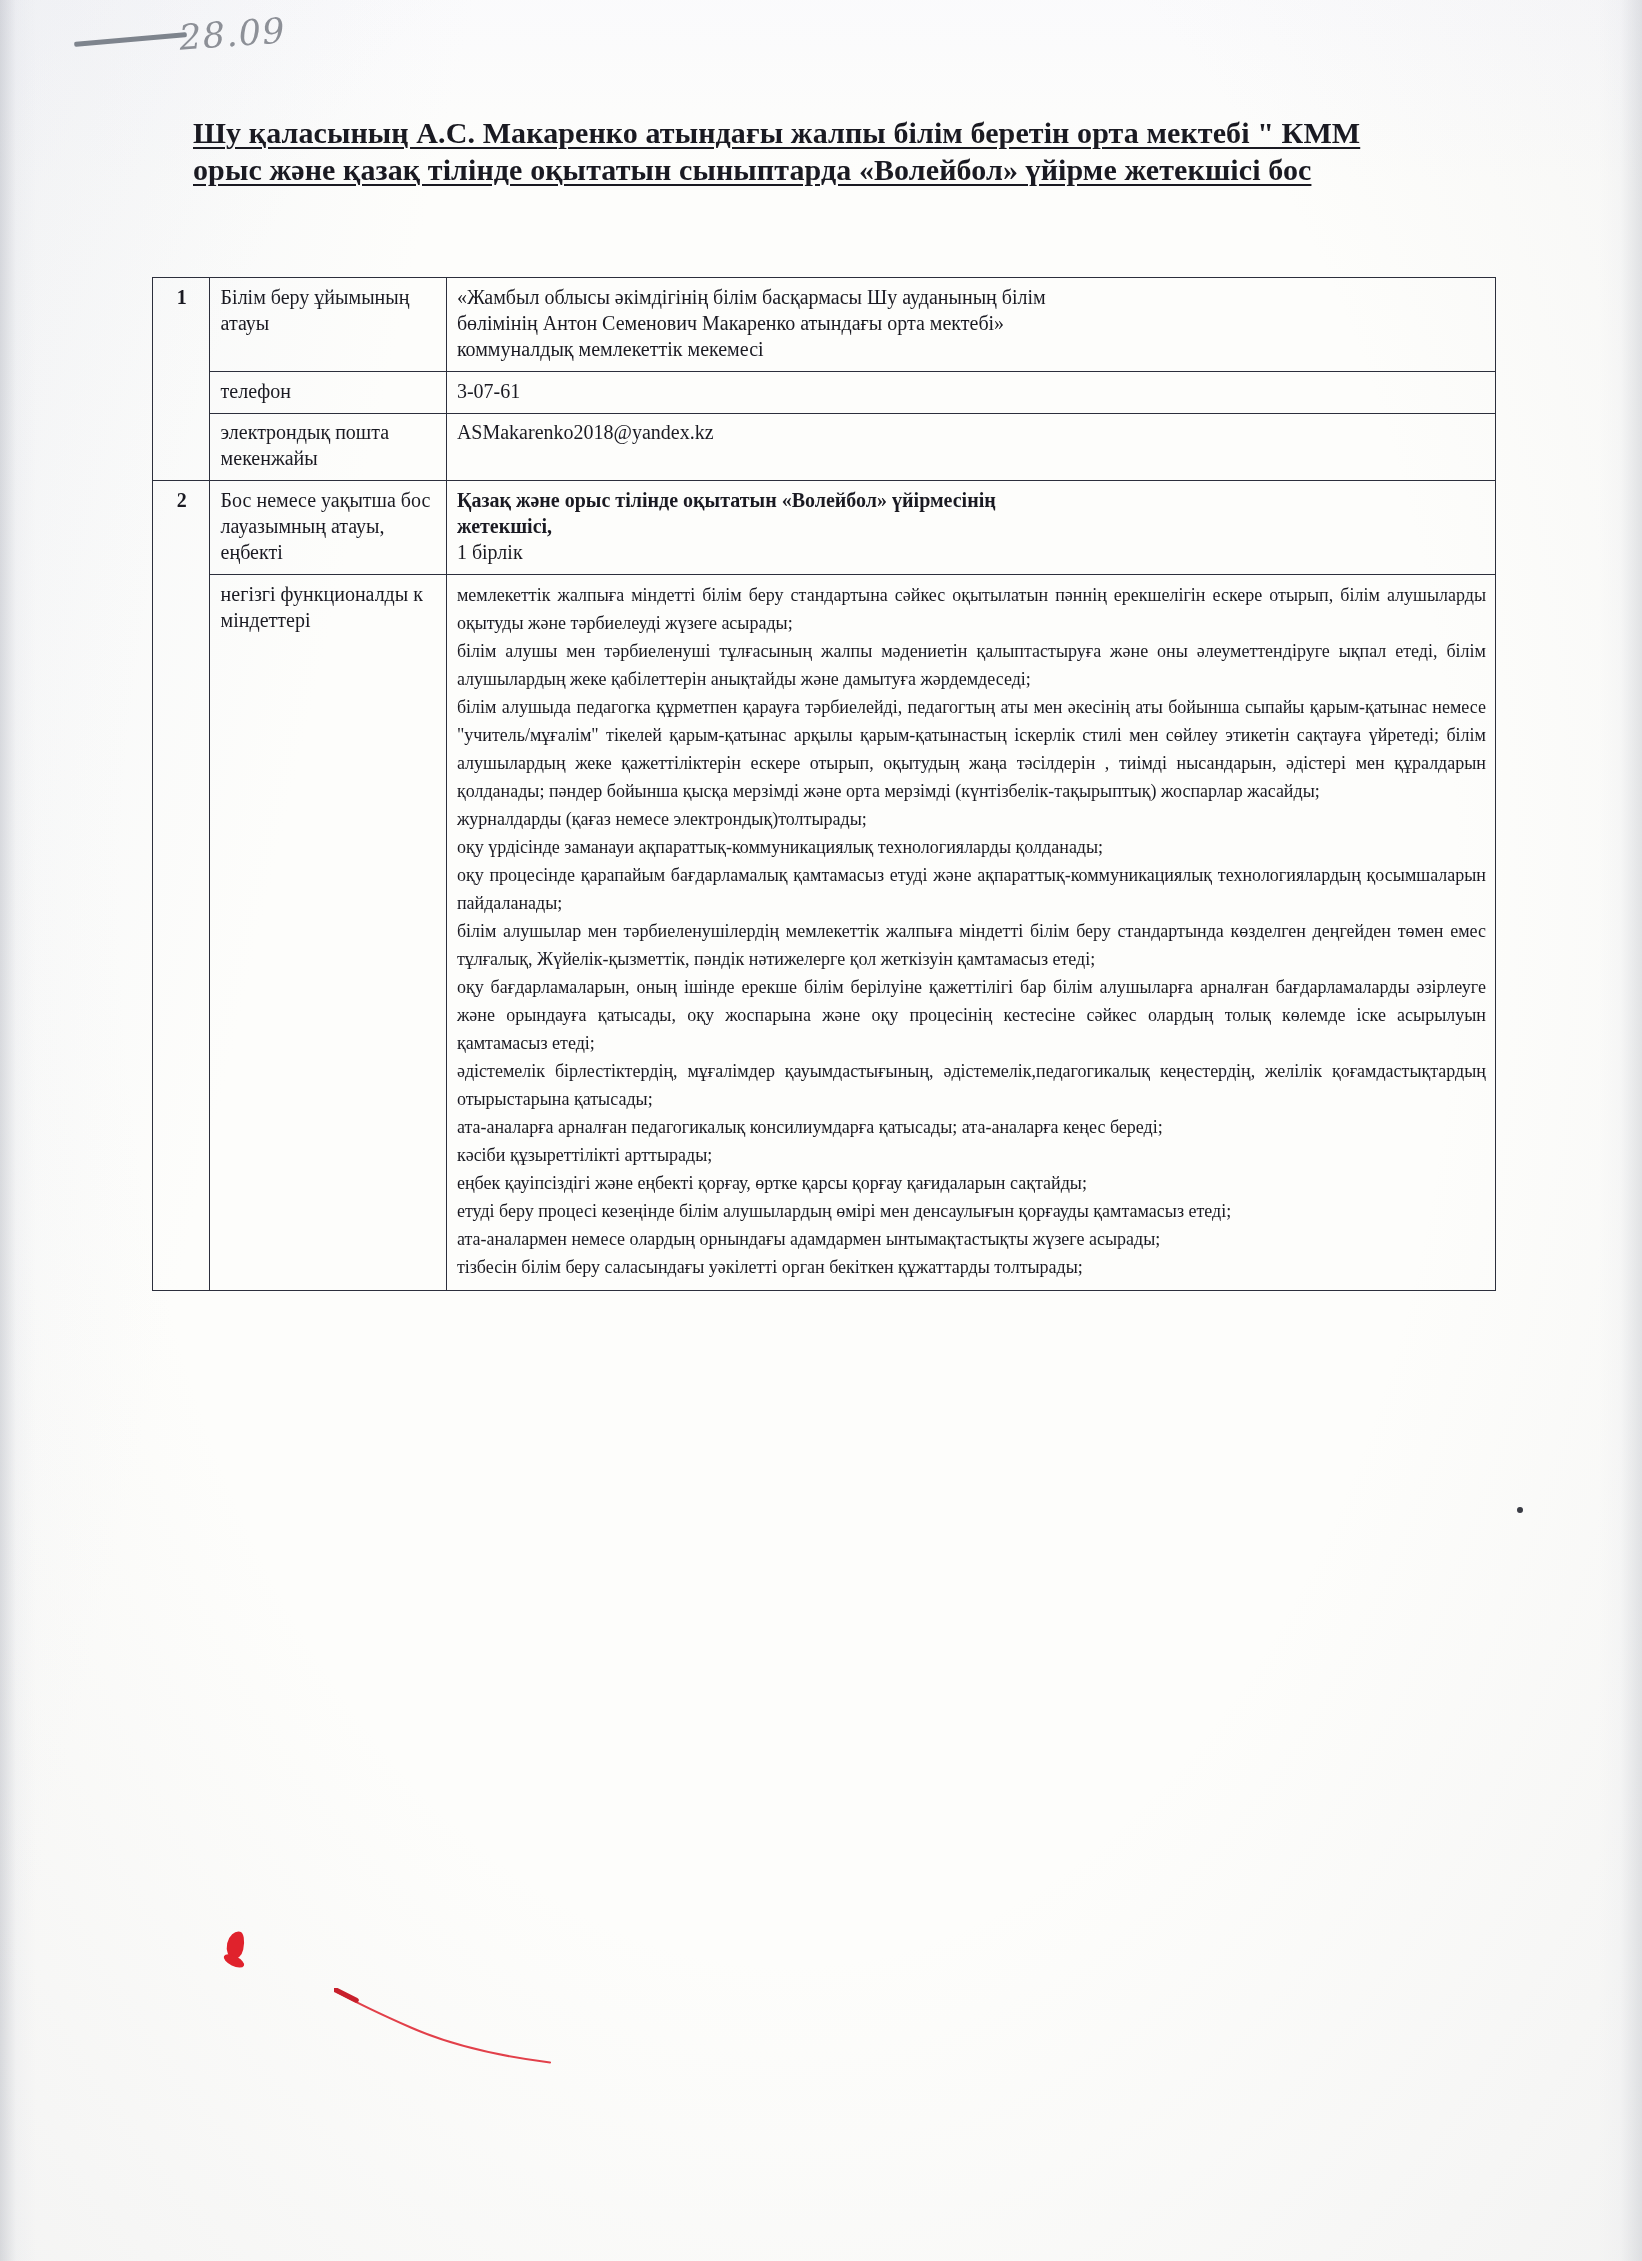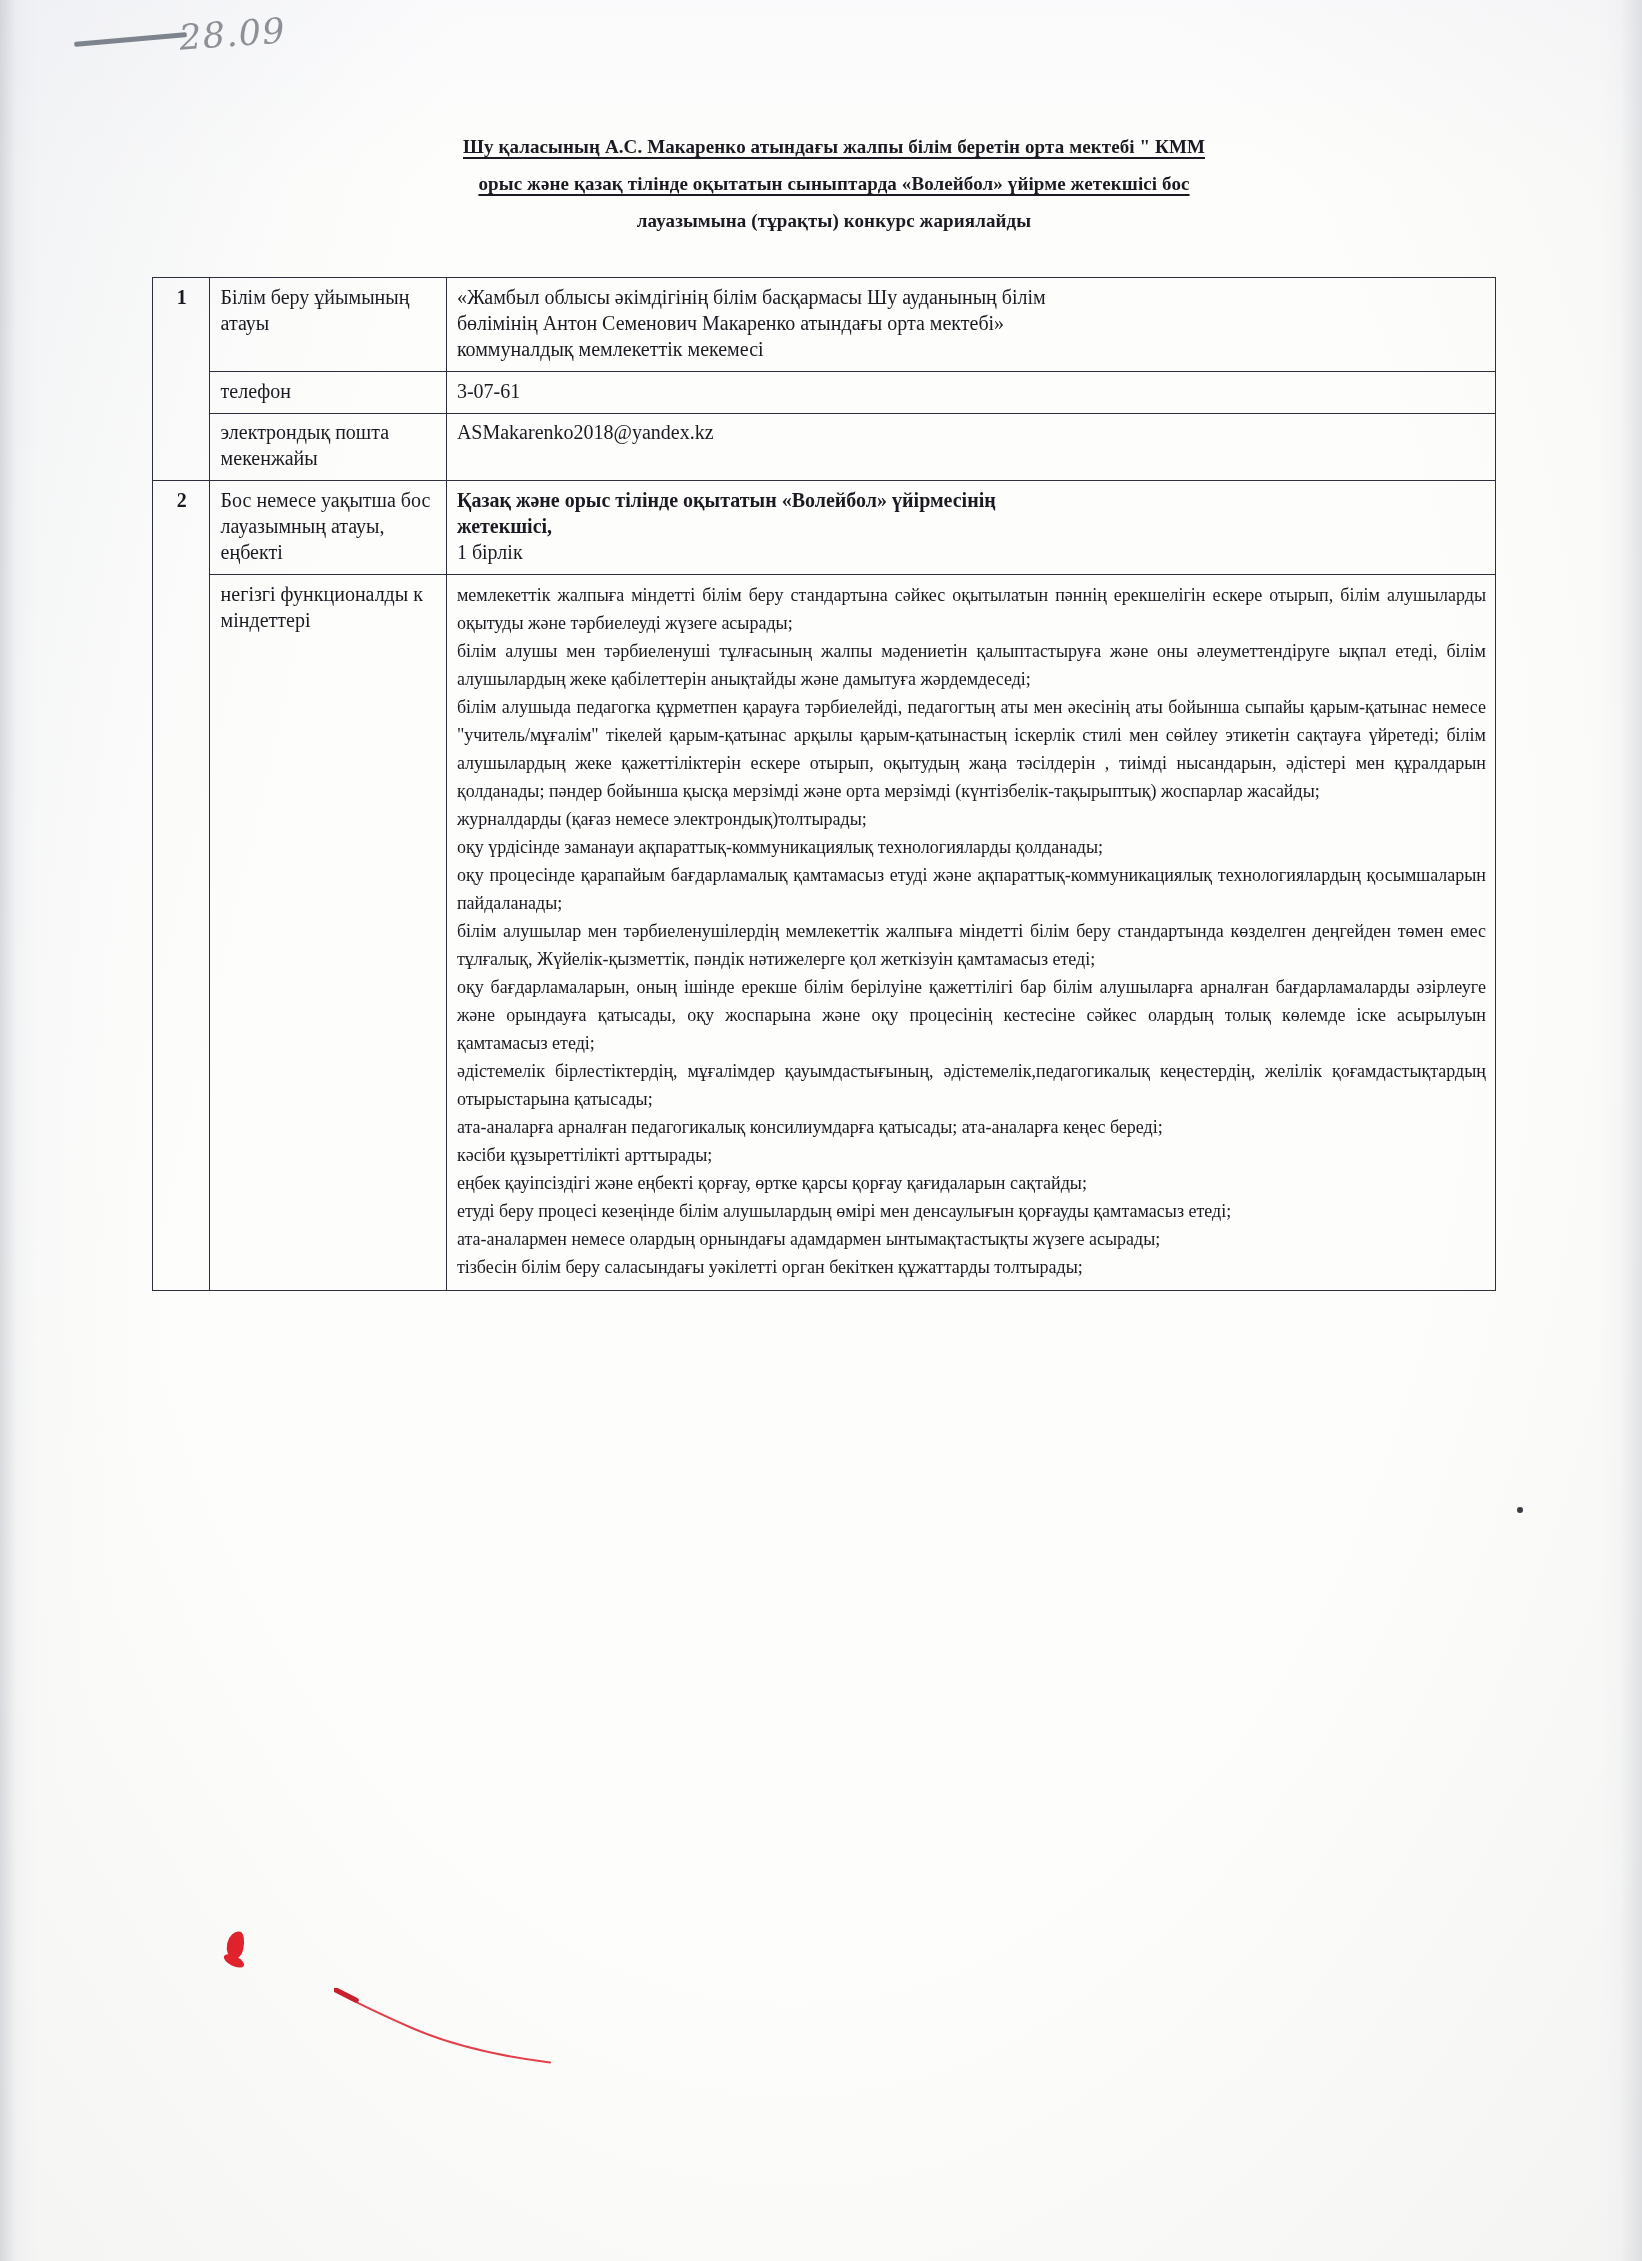--- a/index.html
+++ b/index.html
@@ -62,25 +62,24 @@
     height: 4.5px;
     background: #7e848d;
     transform: rotate(-5deg);
     border-radius: 1.9px;
   }
 
   
   .doc-title {
     position: absolute;
     left: 193px;
-    top: 128px;
+    top: 114px;
     width: 1282px;
-    text-align: center;
     font-weight: bold;
-    font-size: 19px;
+    font-size: 30px;
     line-height: 37px;
     letter-spacing: 0.1px;
   }
   .doc-title .t-line { display: block; }
   .doc-title .t-line.u {
     text-decoration: underline;
     text-underline-offset: 3.9px;
     text-decoration-thickness: 1.9px;
   }
 
@@ -179,21 +178,20 @@
   <div class="scan-tint"></div>
   <div class="scan-left-edge"></div>
   <div class="scan-right-edge"></div>
 
   <div class="hand-dash"></div>
   <div class="hand-date">28.09</div>
 
   <div class="doc-title">
     <span class="t-line u">Шу қаласының А.С. Макаренко атындағы жалпы білім беретін орта мектебі " КММ</span>
     <span class="t-line u">орыс және қазақ тілінде оқытатын сыныптарда «Волейбол» үйірме жетекшісі  бос</span>
-    <span class="t-line">лауазымына (тұрақты) конкурс жариялайды</span>
   </div>
 
   <table class="doc-table">
     <tbody>
 
       <tr>
         <td class="c-num noborder-bottom" rowspan="1">1</td>
         <td class="c-label">Білім беру ұйымының атауы</td>
         <td class="c-value">
           <span class="val-line">«Жамбыл облысы әкімдігінің білім басқармасы Шу ауданының білім</span>

